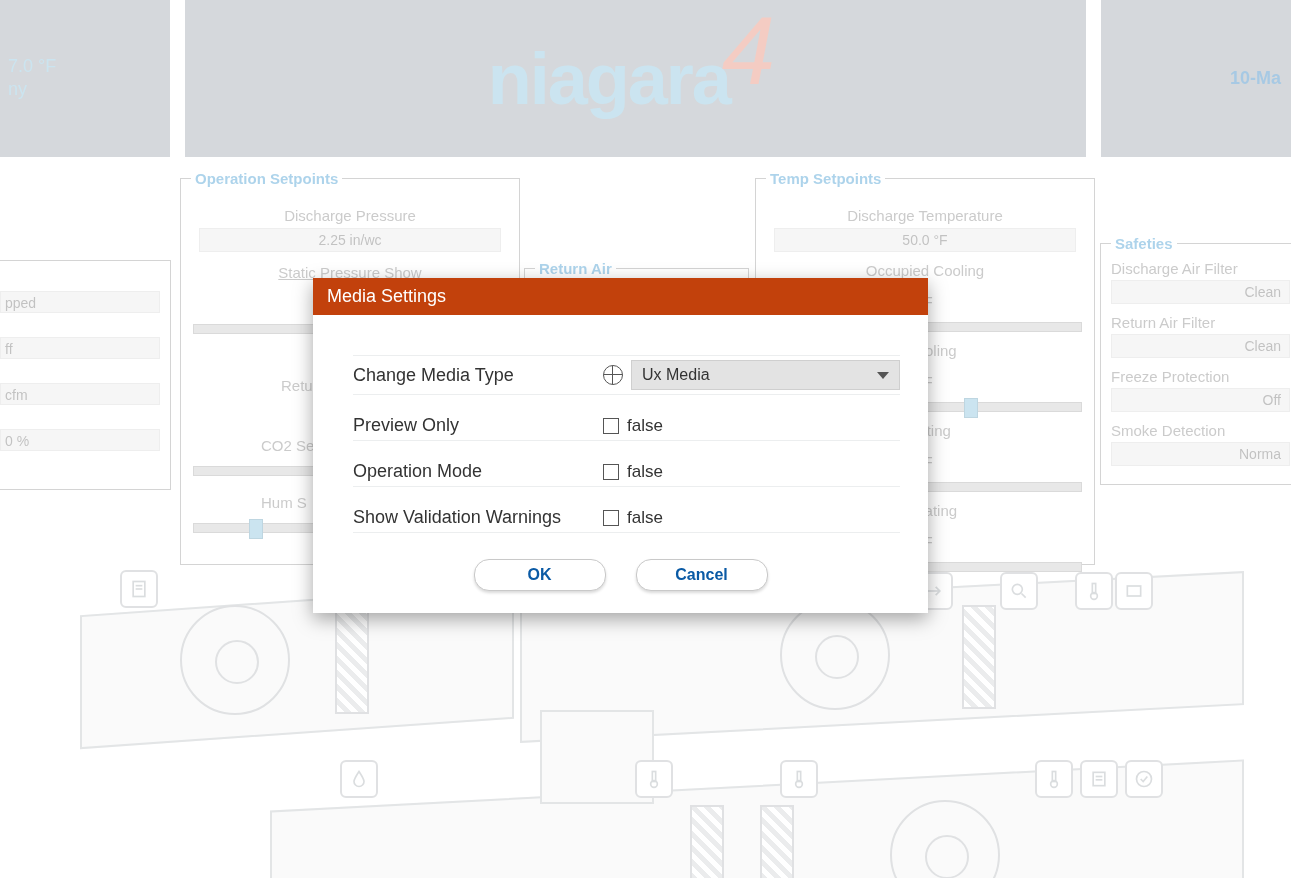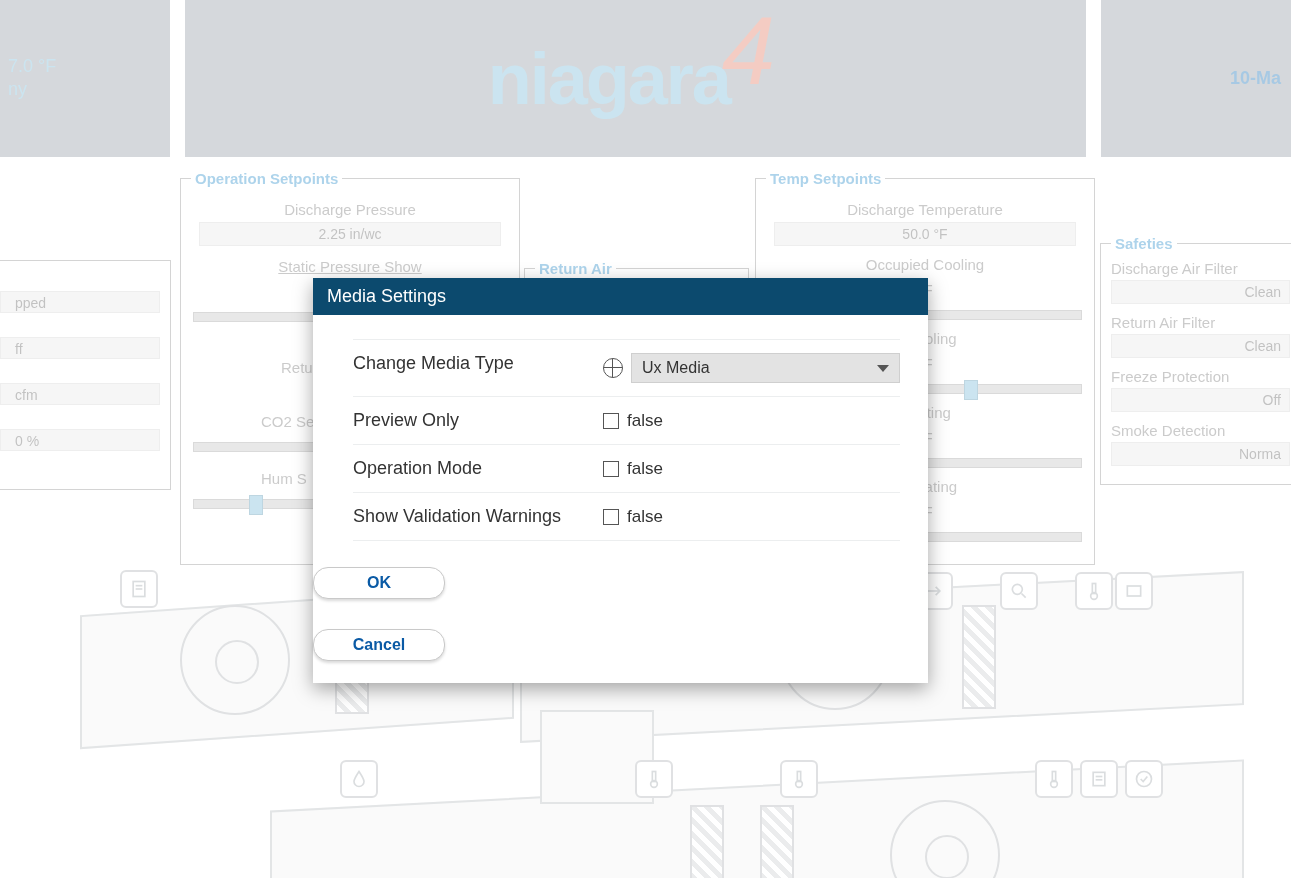--- a/index.html
+++ b/index.html
@@ -8,55 +8,55 @@
   .hdr-box{background:#8a949c;height:157px;}
   .hdr-left{width:170px;}
   .hdr-mid{flex:1;display:flex;align-items:center;justify-content:center;position:relative;}
   .hdr-right{width:190px;display:flex;align-items:center;justify-content:flex-end;padding-right:10px;box-sizing:border-box;}
   .logo-text{font-size:72px;color:#6fb5d6;font-weight:700;letter-spacing:-2px;}
   .logo-4{font-size:96px;color:#e0725a;font-weight:300;display:inline-block;transform:translateY(-28px) translateX(-8px) rotate(0deg);font-style:italic;}
   .hdr-left-inner{color:#6fb5d6;font-size:18px;padding:55px 0 0 8px;line-height:1.3;}
   .hdr-date{color:#0a6ab5;font-size:18px;font-weight:600;}
   fieldset.panel{position:absolute;border:1px solid #888;border-top:1px solid #888;margin:0;padding:6px 10px 12px 10px;box-sizing:border-box;background:transparent;}
   fieldset.panel>legend{color:#1a86c8;font-size:15px;font-weight:600;padding:0 4px;}
-  .fld-label{text-align:center;font-size:15px;color:#6d6d6d;margin-top:8px;}
+  .fld-label{text-align:center;font-size:15px;color:#6d6d6d;margin-top:14px;}
   .fld-link{text-align:center;font-size:15px;color:#6d6d6d;text-decoration:underline;margin-top:12px;}
   .val-box{display:block;margin:4px auto 0 auto;width:300px;max-width:100%;height:22px;line-height:22px;text-align:center;background:#e8e8e8;border:1px solid #cfcfcf;font-size:14px;color:#555;}
   .slider-track{position:relative;height:8px;background:#bfbfbf;border:1px solid #9a9a9a;margin:12px 2px 0 2px;}
   .slider-thumb{position:absolute;top:-5px;width:12px;height:18px;background:#6fb5d6;border:1px solid #4a8fae;}
   .left-status .row{margin:24px 0 0 0;}
-  .left-status .val-box{width:160px;text-align:left;padding-left:14px;box-sizing:border-box;}
+  .left-status .val-box{width:160px;text-align:left;padding-left:4px;box-sizing:border-box;}
   .saf-row{margin:2px 0 10px 0;}
   .saf-label{font-size:15px;color:#6d6d6d;}
   .saf-val{display:block;height:22px;line-height:22px;background:#e8e8e8;border:1px solid #cfcfcf;text-align:right;padding-right:8px;font-size:14px;color:#555;margin-top:3px;}
   
   .equip{position:absolute;left:60px;top:560px;width:1170px;height:318px;color:#9aa1a6;}
   .duct{position:absolute;border:2px solid #b0b6ba;background:#f1f2f3;}
   .icon-btn{position:absolute;width:34px;height:34px;border:2px solid #a8adb0;border-radius:6px;background:#fff;display:flex;align-items:center;justify-content:center;}
   .icon-btn svg{width:20px;height:20px;stroke:#9aa1a6;fill:none;stroke-width:2;}
   .fan{position:absolute;width:110px;height:110px;}
   .fan .scroll{position:absolute;inset:0;border:2px solid #a8adb0;border-radius:50%;}
   .fan .hub{position:absolute;left:35px;top:35px;width:40px;height:40px;border:2px solid #a8adb0;border-radius:50%;}
   .coil{position:absolute;width:30px;height:100px;border:2px solid #a8adb0;background:repeating-linear-gradient(45deg,#fff,#fff 5px,#c7cbce 5px,#c7cbce 10px);}
   
   .overlay{position:absolute;inset:0;background:rgba(255,255,255,0.35);}
   .modal{position:absolute;left:313px;top:278px;width:615px;background:#fff;box-shadow:0 6px 18px rgba(0,0,0,0.35);}
-  .modal-title{background:#0c4a6e;color:#fff;font-size:18px;padding:8px 14px;}
+  .modal-title{background:#c2410c;color:#fff;font-size:18px;padding:8px 14px;}
   .modal-body{padding:24px 28px 8px 40px;}
-  .modal-row{display:flex;border-bottom:1px solid #eceeef;padding:13px 0;}
+  .modal-row{display:flex;align-items:center;border-bottom:1px solid #eceeef;padding:4px 0;margin-top:16px;}
   .modal-row:first-child{border-top:1px solid #eceeef;}
   .modal-row .lbl{width:250px;font-size:18px;color:#333;}
   .modal-row .ctrl{flex:1;display:flex;align-items:center;gap:8px;font-size:17px;color:#333;}
   .globe-icon{width:18px;height:18px;border:1.5px solid #555;border-radius:50%;position:relative;flex:0 0 18px;}
   .globe-icon::before{content:"";position:absolute;left:0;right:0;top:8px;border-top:1.5px solid #555;}
   .globe-icon::after{content:"";position:absolute;top:0;bottom:0;left:8px;border-left:1.5px solid #555;}
   .select{flex:1;background:#e3e3e3;border:1px solid #cfcfcf;height:28px;display:flex;align-items:center;justify-content:space-between;padding:0 10px;font-size:16px;color:#333;}
   .chev{width:0;height:0;border-left:6px solid transparent;border-right:6px solid transparent;border-top:7px solid #555;}
   .chk{width:14px;height:14px;border:1px solid #555;background:#fff;flex:0 0 14px;}
-  .modal-buttons{display:flex;gap:30px;justify-content:center;padding:18px 0 22px 0;flex-direction:column;}
+  .modal-buttons{display:flex;gap:30px;justify-content:center;padding:18px 0 22px 0;}
   .modal-btn{width:130px;height:30px;border:1px solid #c9c9c9;border-radius:15px;background:#fff;color:#0a5aa5;font-size:16px;font-weight:600;display:flex;align-items:center;justify-content:center;box-shadow:0 2px 3px rgba(0,0,0,0.15);cursor:pointer;}
 </style>
 </head>
 <body>
 
 <div class="bg-dim">
 
   <div class="hdr">
     <div class="hdr-box hdr-left">
       <div class="hdr-left-inner">

